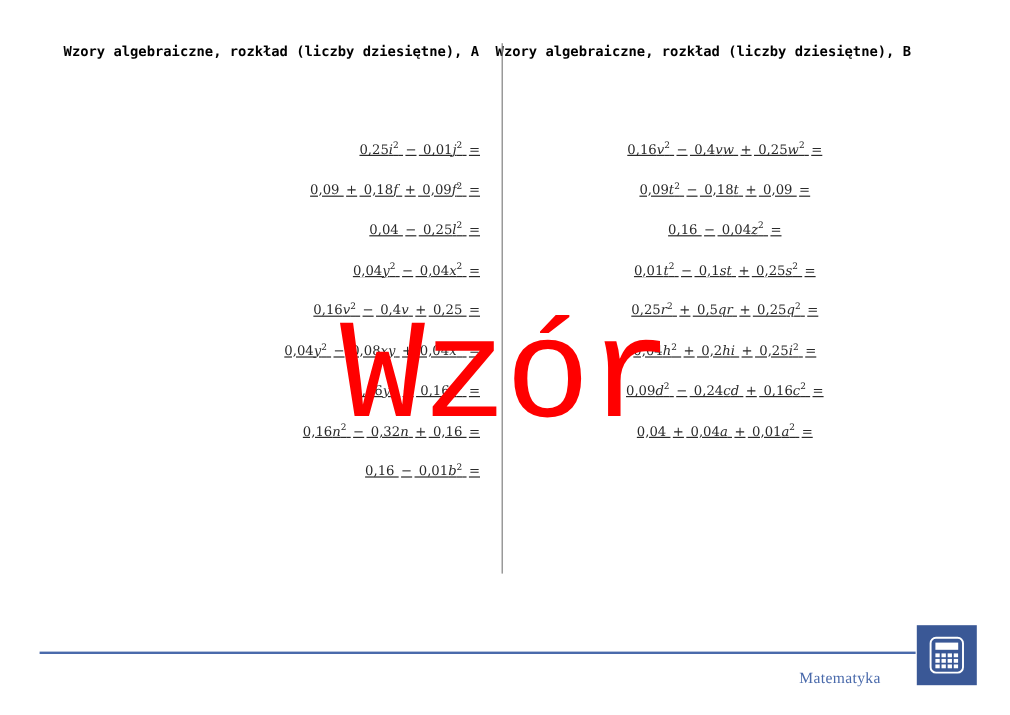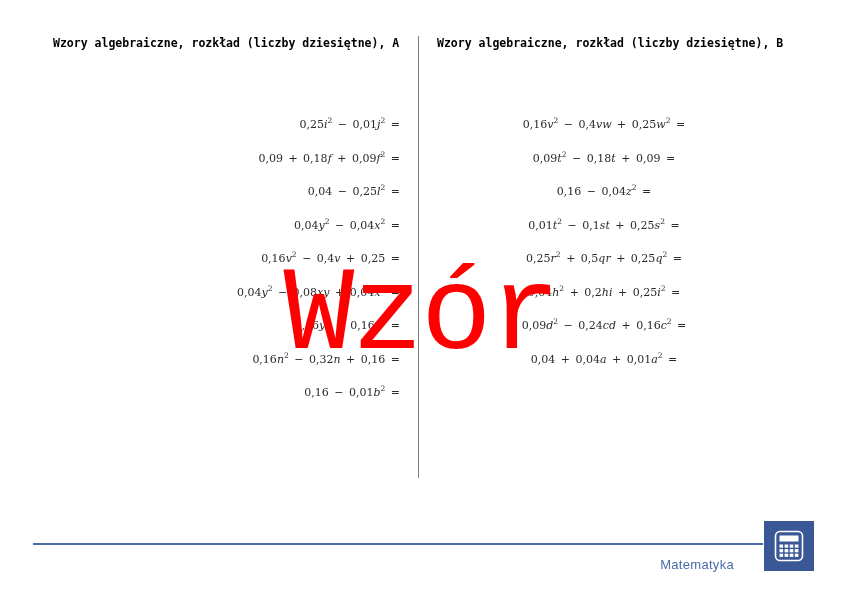--- a/index.html
+++ b/index.html
@@ -37,21 +37,21 @@
     color: #000000;
     white-space: nowrap;
     letter-spacing: 0px;
     margin-left: 13px;
   }
   .col-header.left {
     left: 40px;
     top: 0;
   }
   .col-header.right {
-    left: 424px;
+    left: 400px;
     top: 0;
   }
 
   
   .divider {
     position: absolute;
     left: 418px;
     top: 36px;
     width: 1.3px;
     height: 442px;
@@ -74,20 +74,21 @@
     text-align: center;
   }
 
   .formula {
     height: 33.5px;
     line-height: 33.5px;
     font-family: "DejaVu Serif", serif;
     font-size: 11px;
     color: #2a2a2a;
     white-space: nowrap;
+    text-decoration: underline;
   }
   .formula i {
     font-style: italic;
     font-family: "DejaVu Serif", serif;
   }
   .formula sup {
     font-size: 7.5px;
     vertical-align: super;
     line-height: 0;
   }
@@ -118,21 +119,21 @@
     left: 33px;
     top: 543px;
     width: 730px;
     height: 2px;
     background: #4a6aab;
   }
   .footer-label {
     position: absolute;
     right: 108px;
     top: 557px;
-    font-family: Liberation Sans, sans-serif;
+    font-family: Liberation Serif, serif;
     font-size: 13px;
     color: #4a6aab;
     letter-spacing: 0.3px;
   }
   .logo-tile {
     position: absolute;
     left: 764px;
     top: 521px;
     width: 50px;
     height: 50px;

